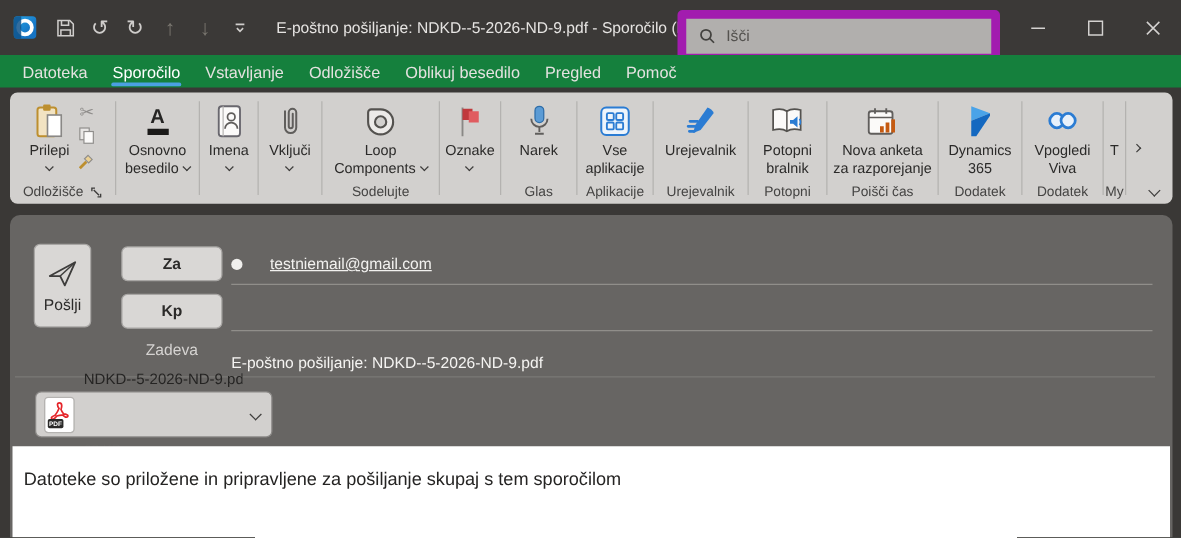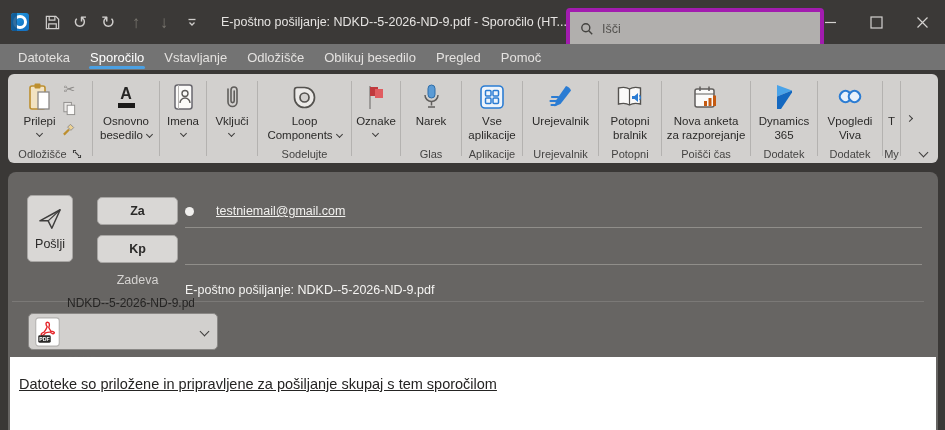--- a/index.html
+++ b/index.html
@@ -8,28 +8,28 @@
 
   
   .titlebar { position:absolute; top:0; left:0; width:945px; height:44px; background:#3b3937; display:flex; align-items:center; }
   .app-logo { width:18px; height:18px; margin-left:11px; border-radius:3px; background:linear-gradient(135deg,#28a8ea 0%,#1574c4 70%); position:relative; flex:0 0 auto; }
   .app-logo::before { content:""; position:absolute; left:2px; top:2px; right:2px; bottom:2px; border-radius:50%; border:3px solid #fff; }
   .app-logo::after { content:""; position:absolute; left:0; top:0; width:6px; height:18px; background:#0f548c; border-radius:3px 0 0 3px; opacity:.85; }
   .qat { display:flex; align-items:center; margin-left:10px; gap:2px; }
   .qat-btn { width:26px; height:26px; display:flex; align-items:center; justify-content:center; color:#cfcdcb; font-size:17px; line-height:1; }
   .qat-btn.disabled { color:#79766f; }
   .win-title { color:#e6e4e2; font-size:12.5px; margin-left:16px; white-space:nowrap; }
-  .searchbox { position:absolute; left:542px; top:8px; width:258px; height:42px; background:#b1afad; border:4px solid #a21caf; border-radius:4px; display:flex; align-items:center; padding-left:10px; gap:8px;margin-left:24px; }
+  .searchbox { position:absolute; left:542px; top:8px; width:258px; height:42px; background:#b1afad; border:7px solid #a21caf; border-radius:4px; display:flex; align-items:center; padding-left:10px; gap:8px; }
   .searchbox input { border:none; outline:none; background:transparent; font-size:12.5px; color:#3d3c3b; font-family:"Liberation Sans", sans-serif; width:200px; }
   .searchbox input::placeholder { color:#54524f; opacity:1; }
   .win-controls { position:absolute; right:0; top:0; height:44px; display:flex; }
   .wc-btn { width:46px; height:44px; display:flex; align-items:center; justify-content:center; color:#d4d2d0; }
 
   
-  .menubar { position:absolute; top:44px; left:0; width:945px; height:26px; display:flex; align-items:stretch; padding-left:8px; background:#737373; }
+  .menubar { position:absolute; top:44px; left:0; width:945px; height:26px; display:flex; align-items:stretch; padding-left:8px; background:#15803d; }
   .mitem { padding:0 10px; font-size:13px; color:#e4e2e0; display:flex; align-items:center; position:relative; }
   .mitem.active { color:#ffffff; }
   .mitem.active::after { content:""; position:absolute; left:9px; right:9px; bottom:1px; height:3px; border-radius:2px; background:#4ba0e2; }
 
   
   .ribbon { position:absolute; top:74px; left:8px; width:930px; height:89px; background:#d2d0ce; border-radius:6px; display:flex; overflow:hidden; }
   .rgroup { display:flex; flex-direction:column; flex:0 0 auto; position:relative; }
   .rbody { flex:1; display:flex; justify-content:center; align-items:flex-start; padding-top:5px; }
   .rglabel { height:19px; font-size:11px; color:#454443; display:flex; align-items:center; justify-content:center; gap:5px; white-space:nowrap; }
   .rsep { width:1px; background:#b4b2b0; margin:7px 0; flex:0 0 auto; }
@@ -58,21 +58,21 @@
   .presence-dot { width:9px; height:9px; border-radius:50%; background:#f0efed; }
   .recipient { font-size:12.5px; color:#f2f1ef; text-decoration:underline; }
   .subject-label { position:absolute; left:89px; top:101px; width:81px; text-align:center; font-size:12.5px; color:#d5d3d1; }
   .subject-value { position:absolute; left:177px; top:111px; font-size:12.5px; color:#f5f4f2; }
   .attach-sep { position:absolute; left:4px; top:129px; width:912px; height:1px; background:#7b7977; }
   .attach-chip { position:absolute; left:20px; top:141px; width:190px; height:37px; background:#d2d0ce; border:1px solid #8a8886; border-radius:5px; display:flex; align-items:center; padding:0 6px; gap:7px; }
   .attach-texts { flex:1; overflow:hidden; }
   .attach-name { font-size:12px; color:#252423; white-space:nowrap; line-height:14px; }
   .attach-size { font-size:11px; color:#6a6866; line-height:13px;margin-top:44px; }
   .body-area { position:absolute; left:2px; right:2px; top:185px; bottom:0; background:#ffffff; }
-  .body-text { padding:19px 10px 0 9px; font-size:14.5px; color:#252423;text-decoration:underline; }
+  .body-text { padding:19px 10px 0 9px; font-size:14.5px; color:#252423; }
 </style>
 </head>
 <body>
 
 <div class="window">
 
   <div class="titlebar">
     <div class="app-logo"></div>
     <div class="qat">
       <div class="qat-btn">

